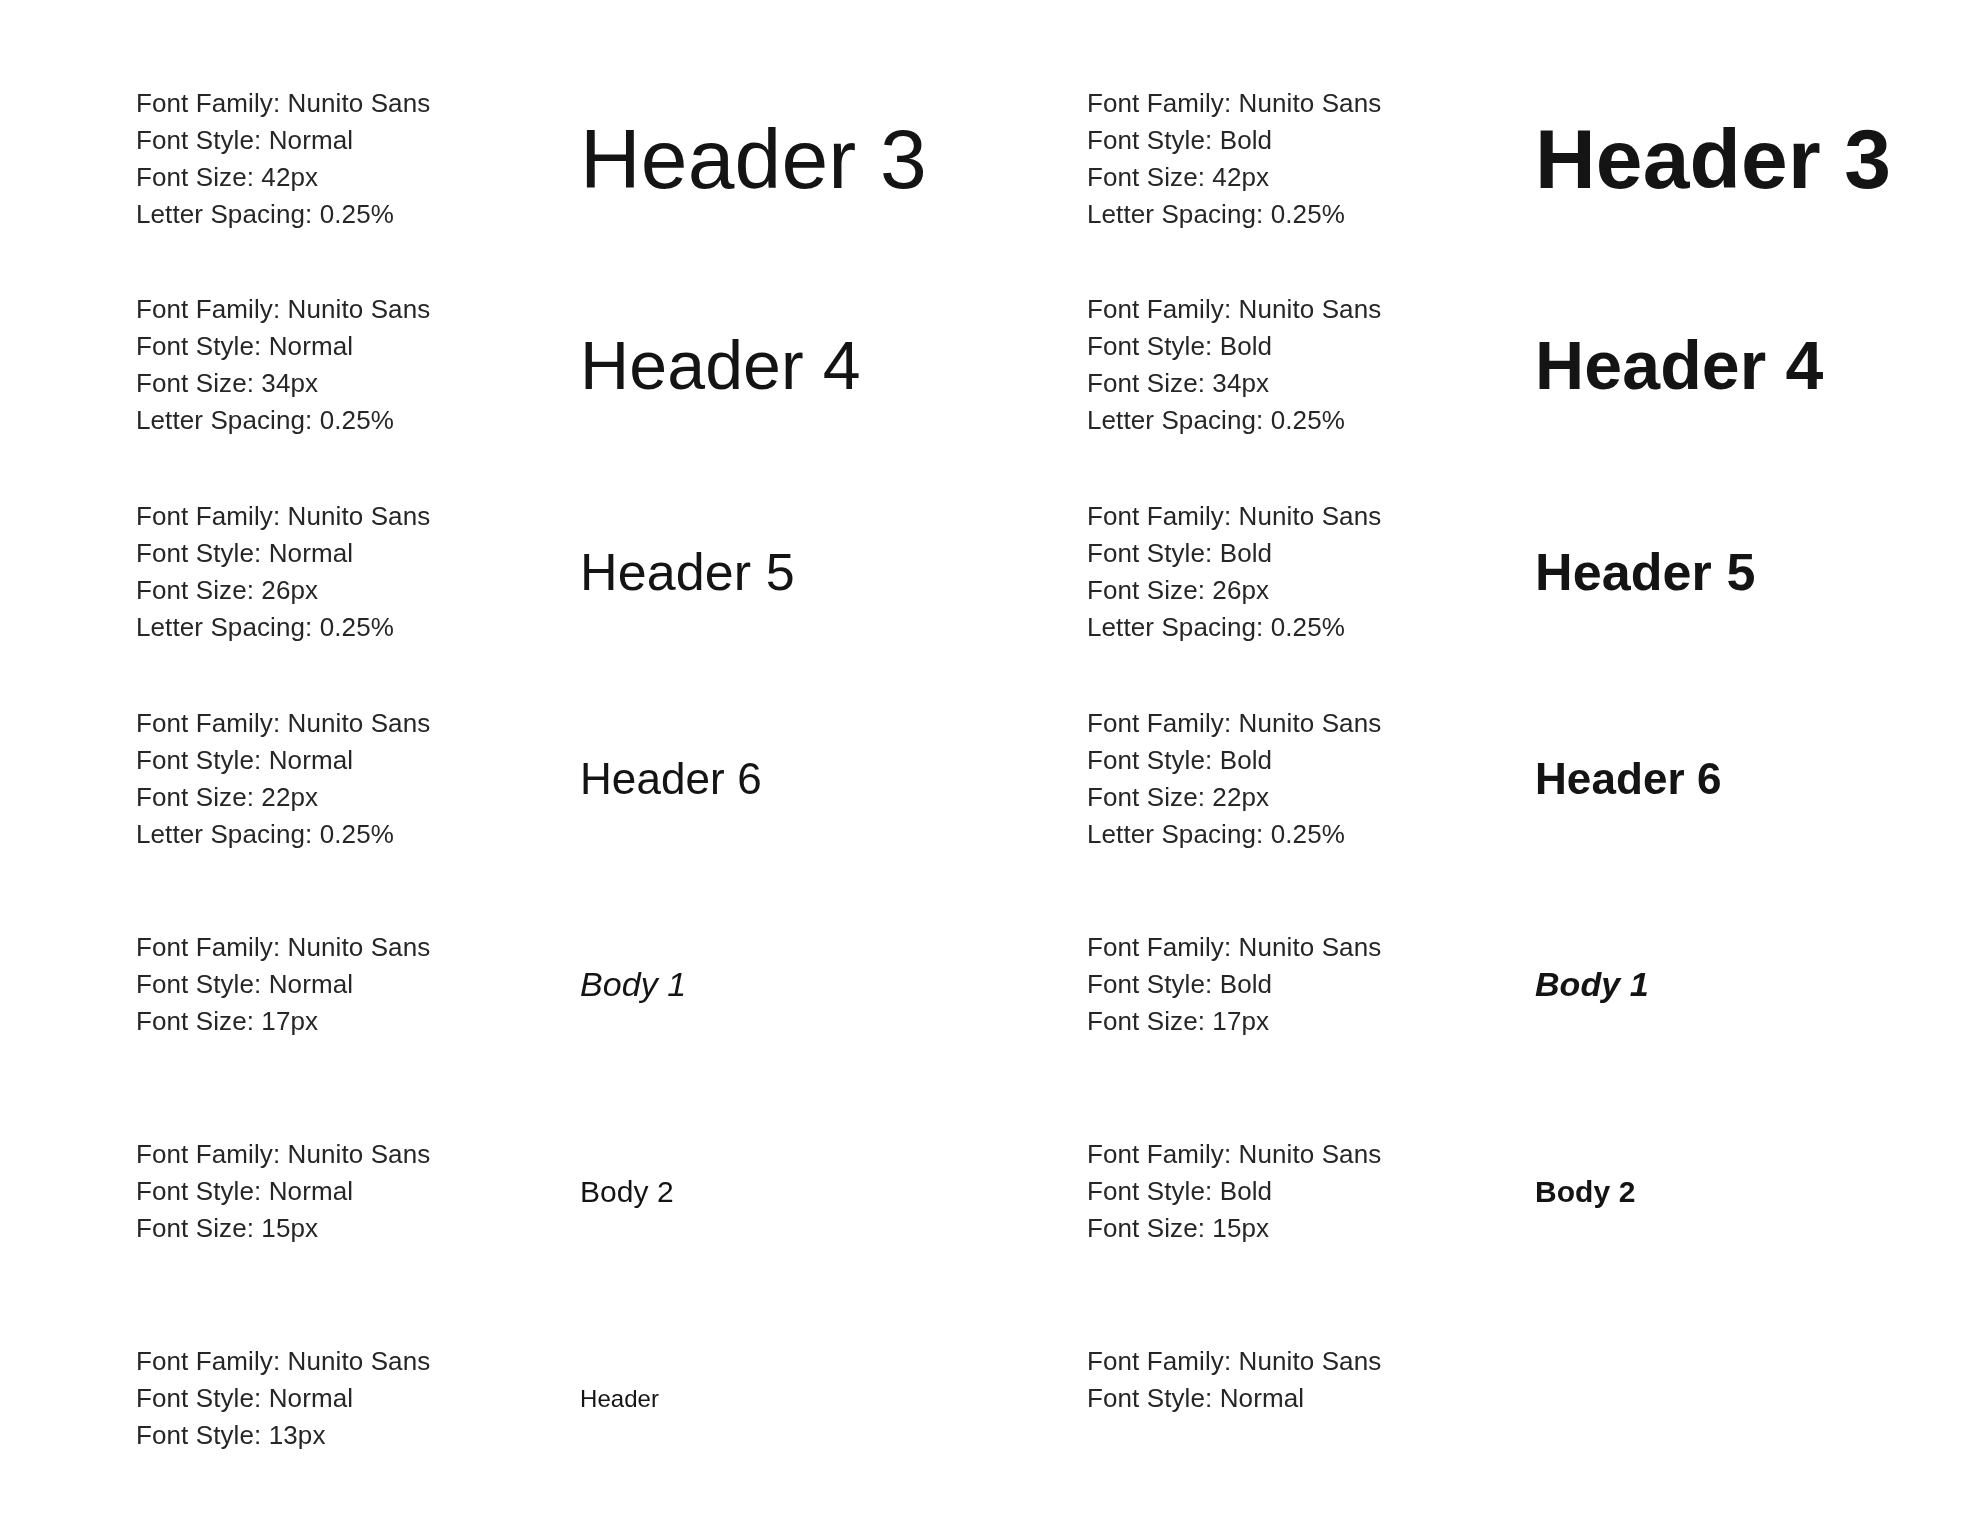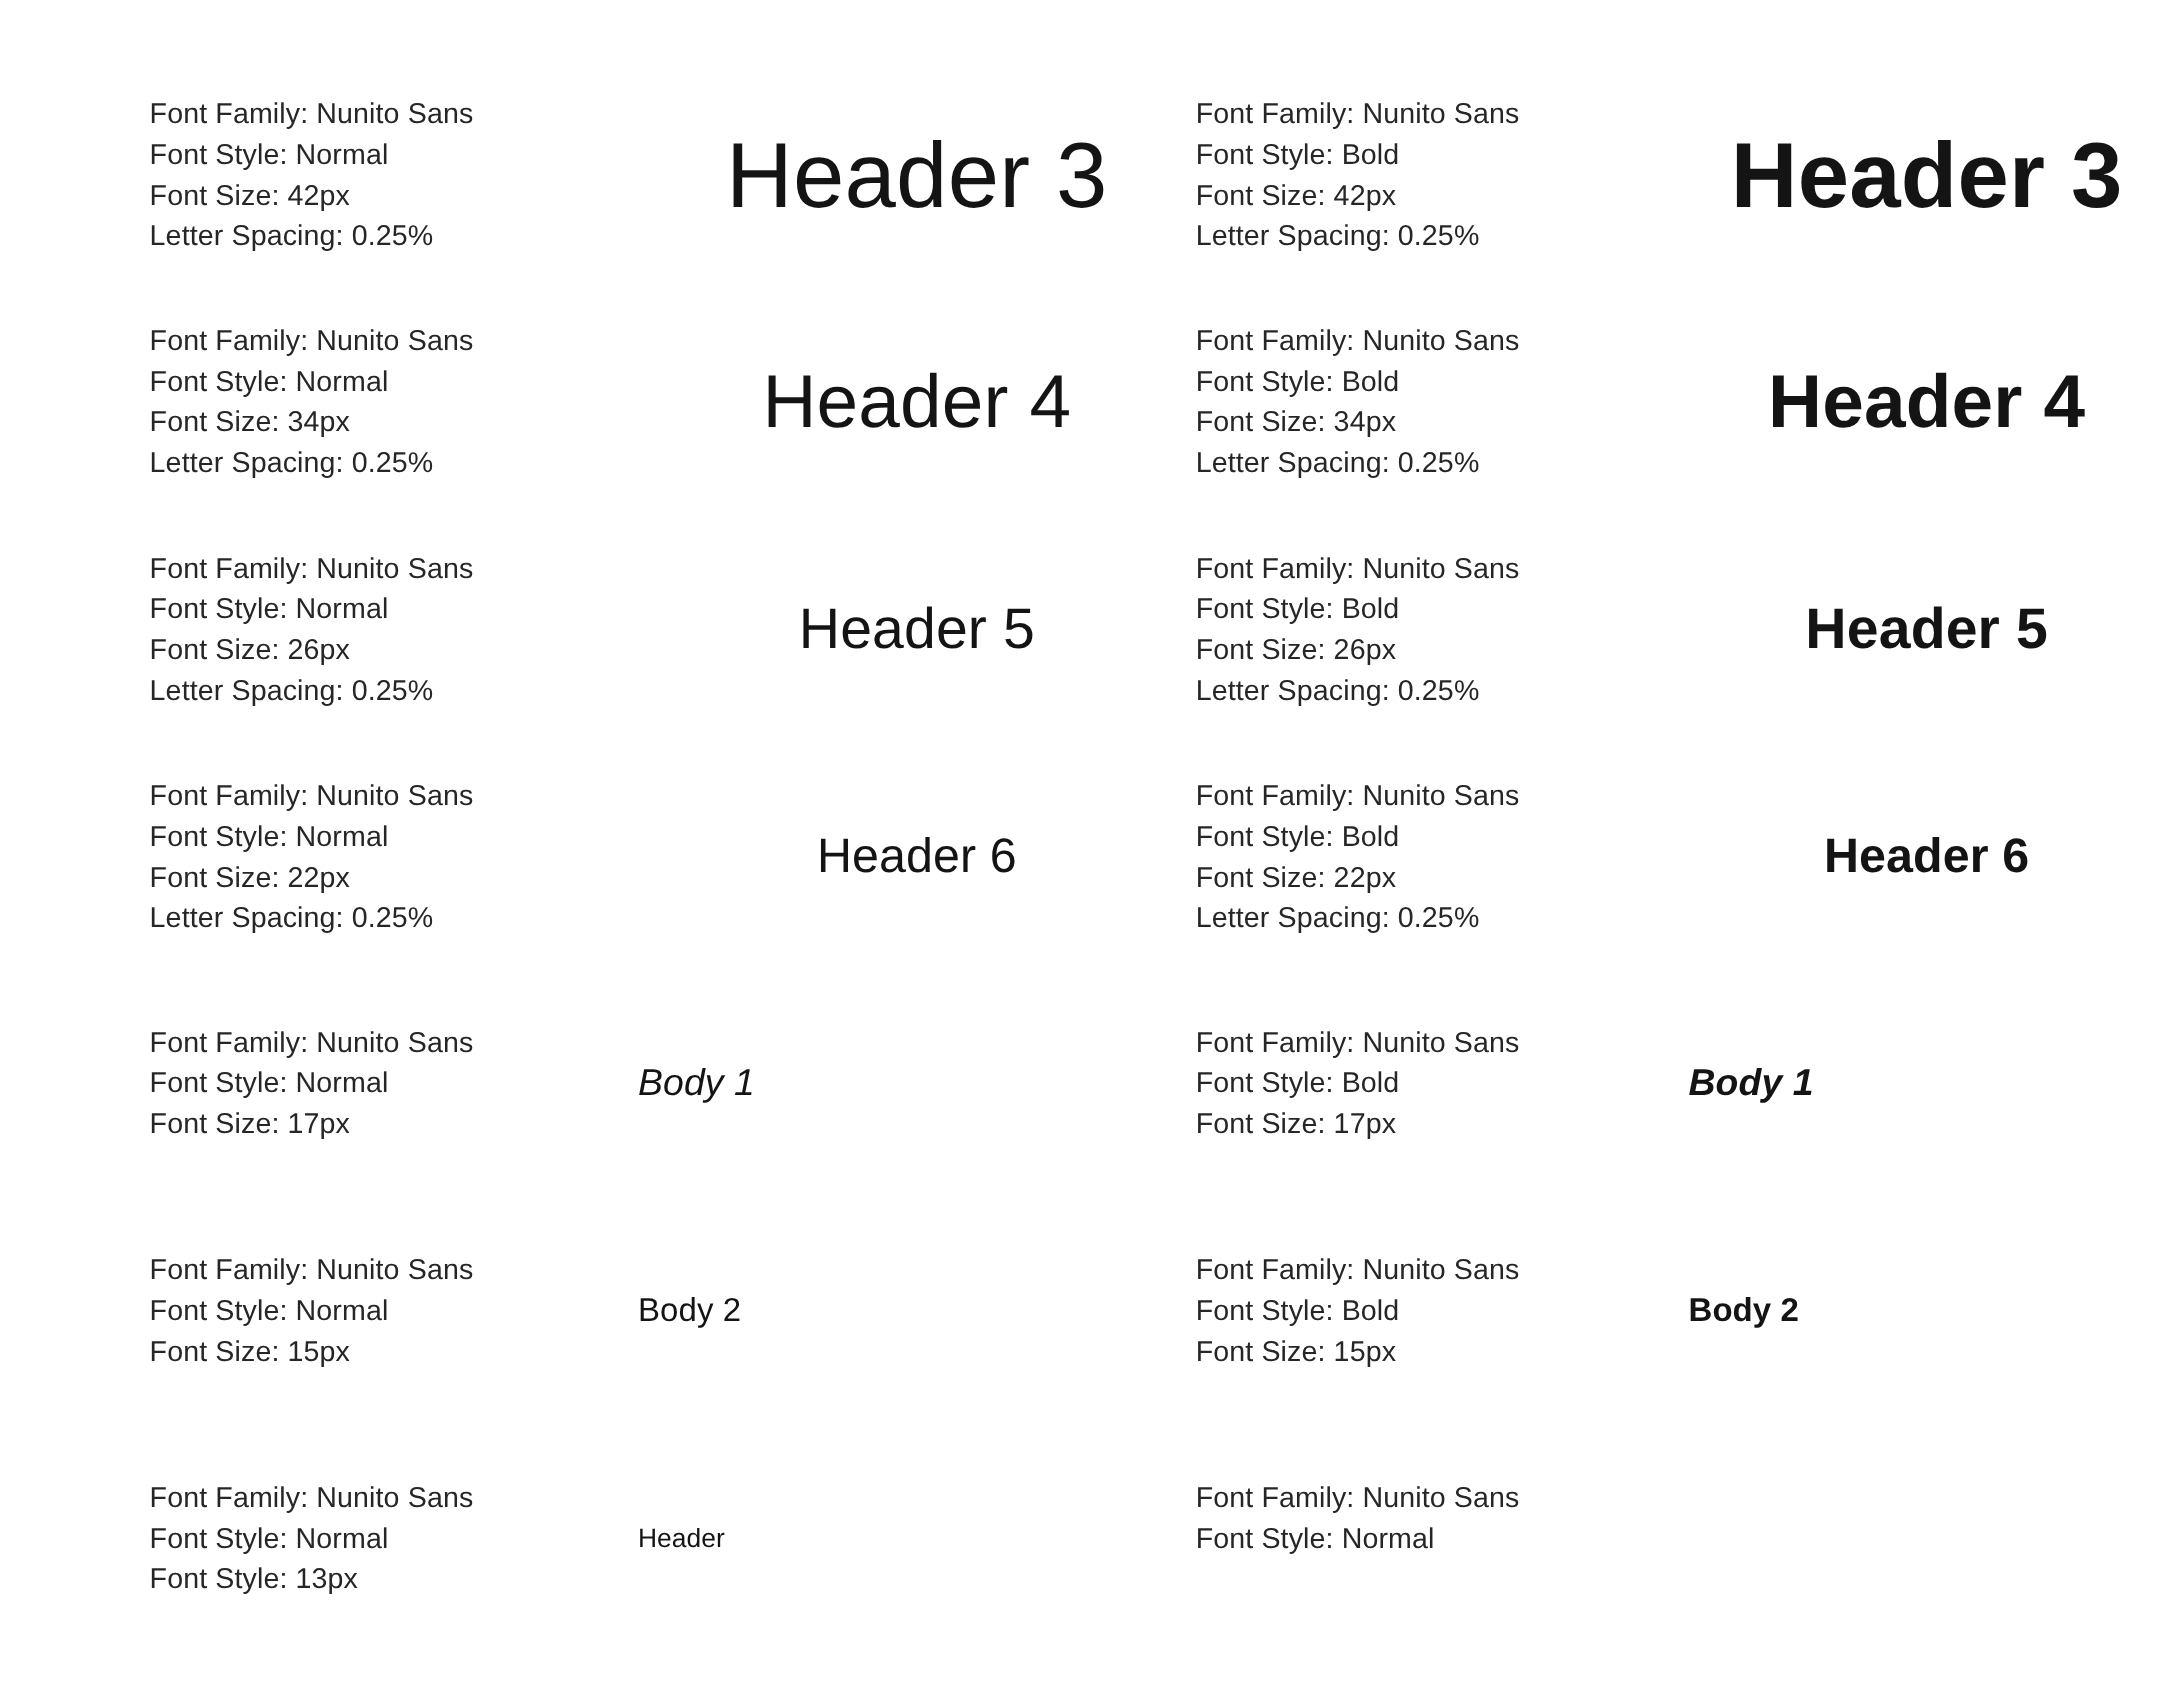--- a/index.html
+++ b/index.html
@@ -23,21 +23,21 @@
   .row.r4 { margin-bottom:76px; }
   .row.lines3 { margin-bottom:96px; }
 
   .spec {
     font-size:26px;
     line-height:37px;
     color:#262626;
     letter-spacing:0.1px;
   }
   .sample-cell { display:flex; align-items:center; }
-  .h148 { height:148px;justify-content:center; }
+  .h148 { height:148px; }
   .h111 { height:111px; }
 
   .sample { color:#141414; letter-spacing:0.002em; white-space:nowrap; }
   .w400 { font-weight:400; }
   .w700 { font-weight:700; }
   .s84 { font-size:84px; }
   .s68 { font-size:68px; }
   .s52 { font-size:52px; }
   .s44 { font-size:44px; }
   .s34 { font-size:34px;font-style:italic; }

